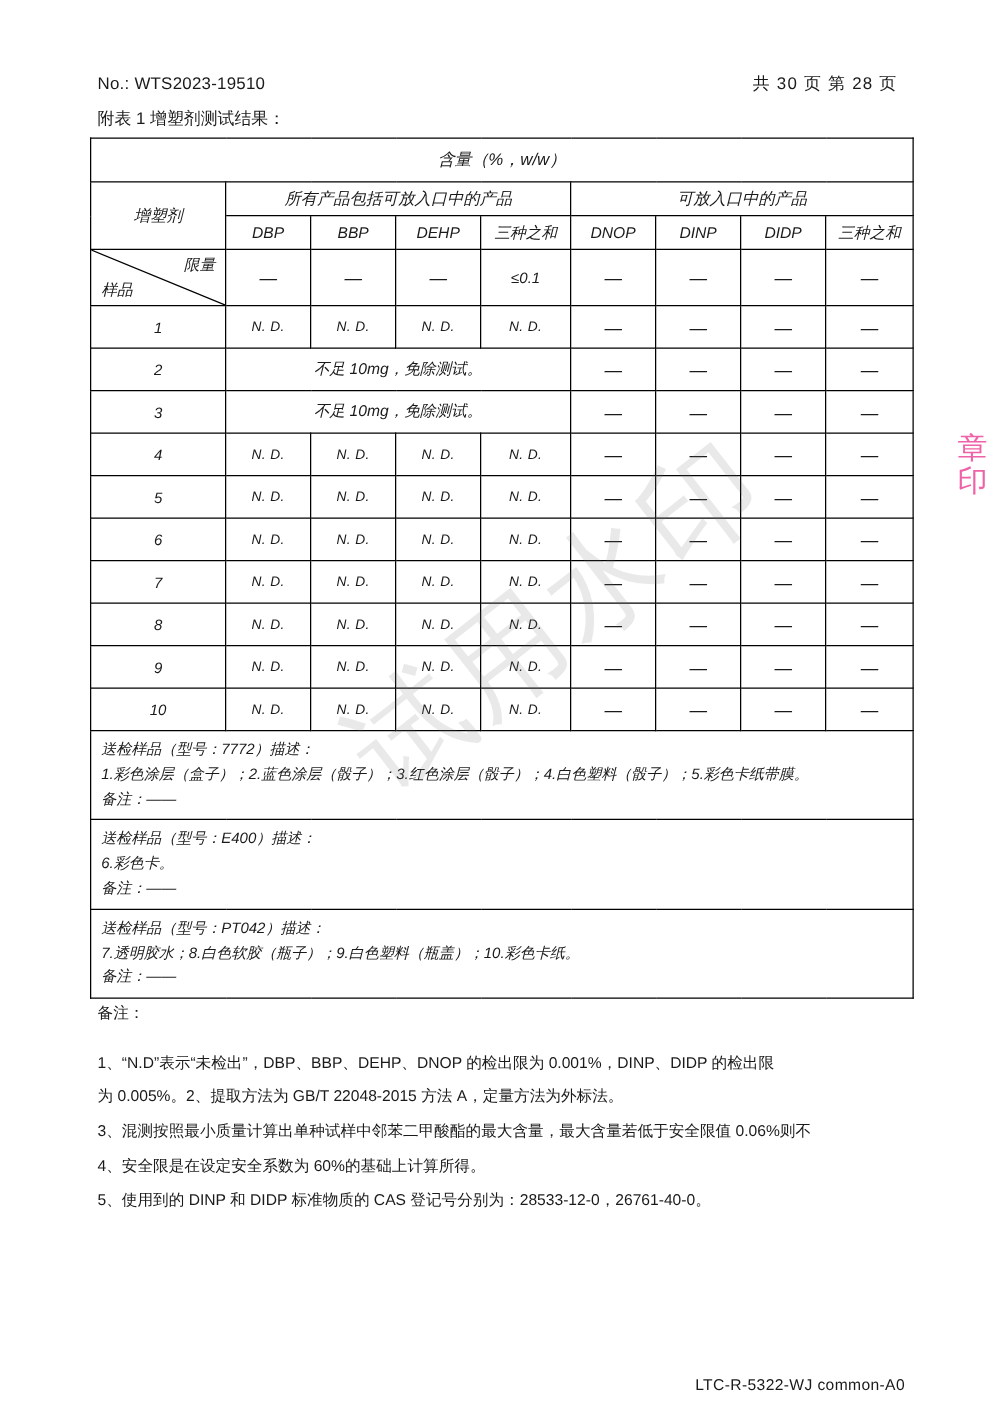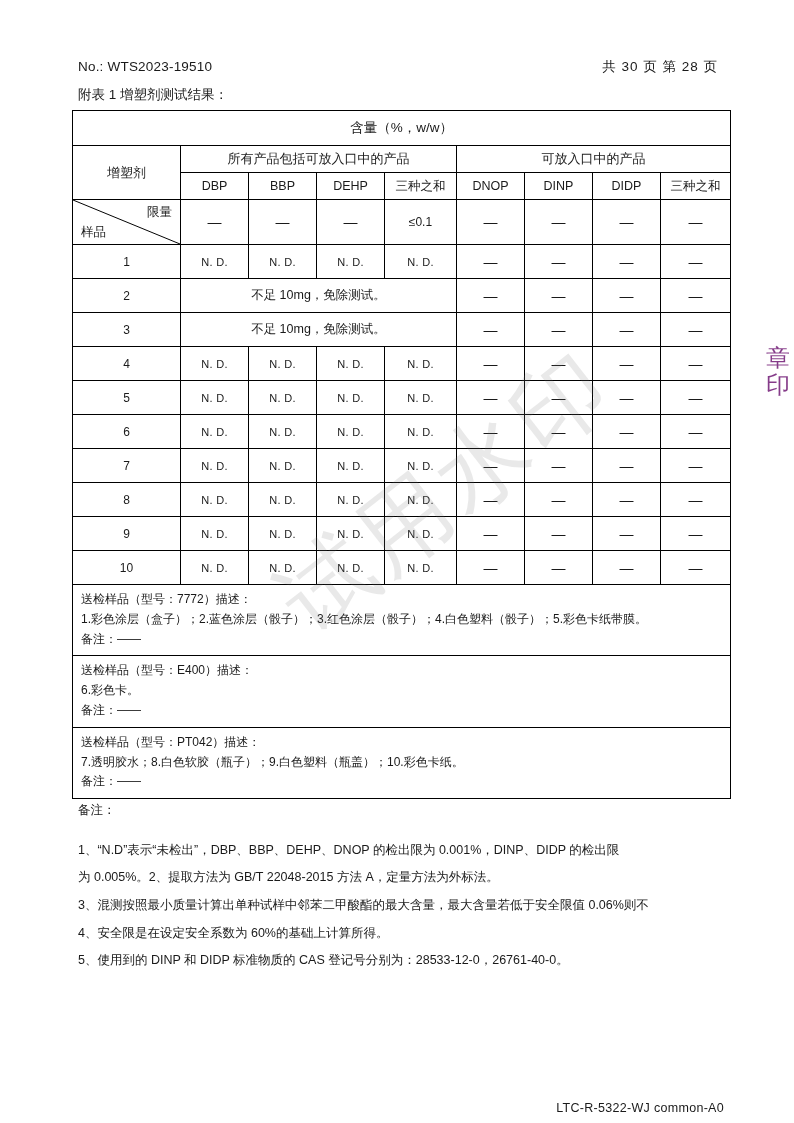--- a/index.html
+++ b/index.html
@@ -44,20 +44,21 @@
   }
 
   table.main {
     position: absolute;
     top: 110px;
     left: 72px;
     width: 658px;
     border-collapse: collapse;
     table-layout: fixed;
     font-size: 12px;
+    font-style: italic;
   }
   table.main td, table.main th {
     border: 1px solid #000;
     text-align: center;
     vertical-align: middle;
     padding: 0;
     font-weight: normal;
   }
   .h-title { height: 34px; font-size: 13.5px; }
   .h-group { height: 26px; font-size: 13px; }
@@ -133,21 +134,21 @@
     letter-spacing: 6px;
     pointer-events: none;
     white-space: nowrap;
   }
   .stamp {
     position: absolute;
     right: 2px;
     top: 345px;
     width: 26px;
     height: 80px;
-    color: #701a75;
+    color: #ec4899;
     font-size: 24px;
     line-height: 27px;
     font-family: "DejaVu Sans", sans-serif;
     overflow: hidden;
     opacity: 0.85;
   }
 </style>
 </head>
 <body>
 

